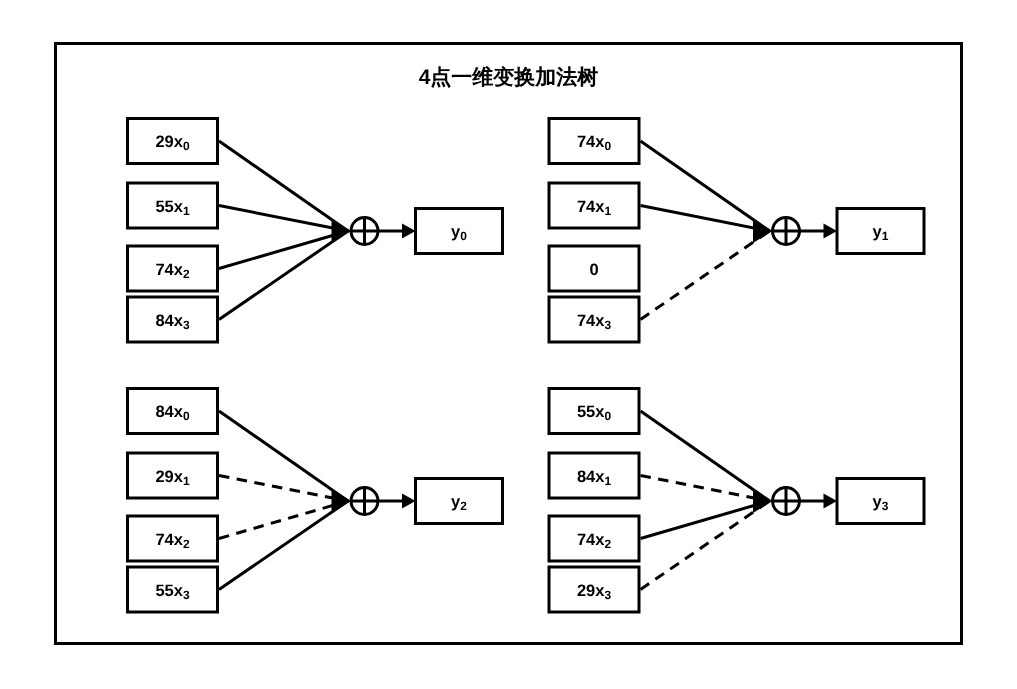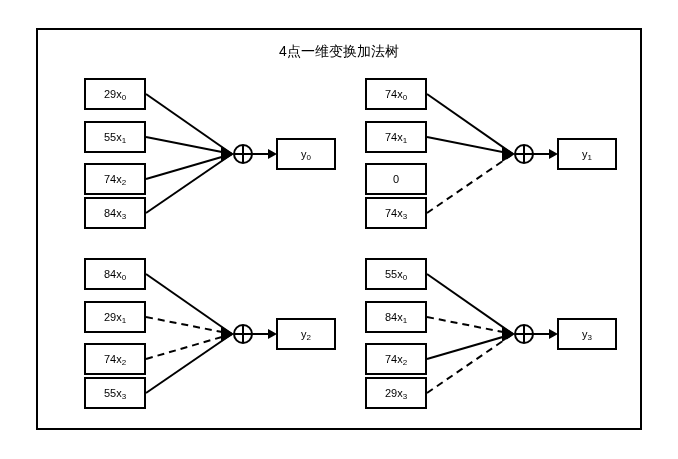--- a/index.html
+++ b/index.html
@@ -10,20 +10,21 @@
   body {
     width: 678px;
     height: 459px;
     font-family: "Liberation Sans", sans-serif;
     overflow: hidden;
   }
   #canvas {
     position: relative;
     width: 610px;
     height: 459px;
+    font-weight: bold;
   }
   #diagram-svg {
     position: absolute;
     left: 0;
     top: 0;
   }
   .title-text {
     font-size: 14px;
     fill: #000000;
   }

